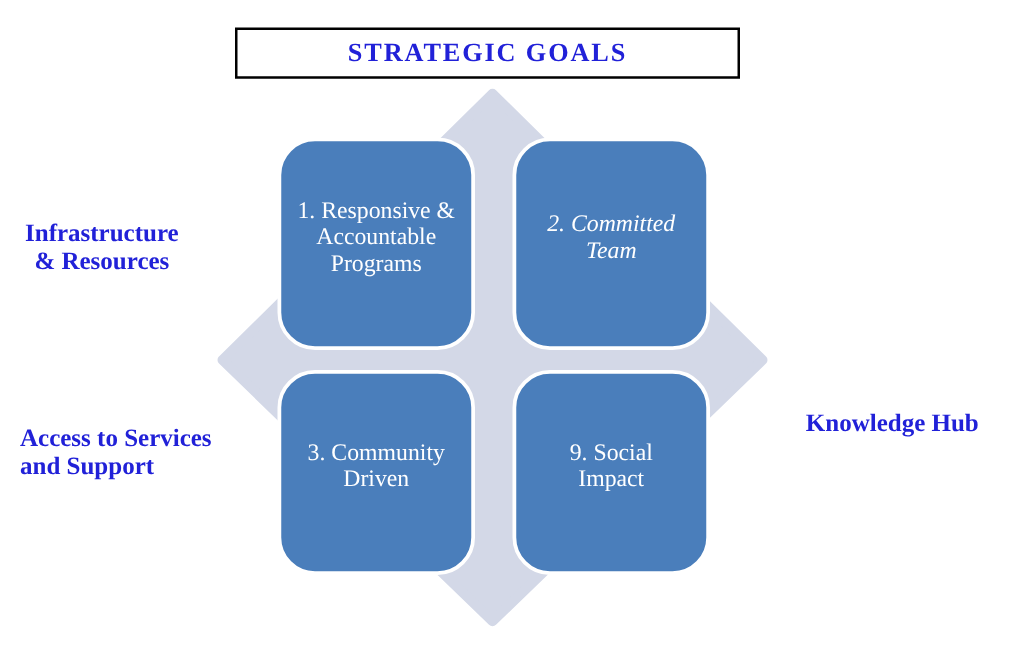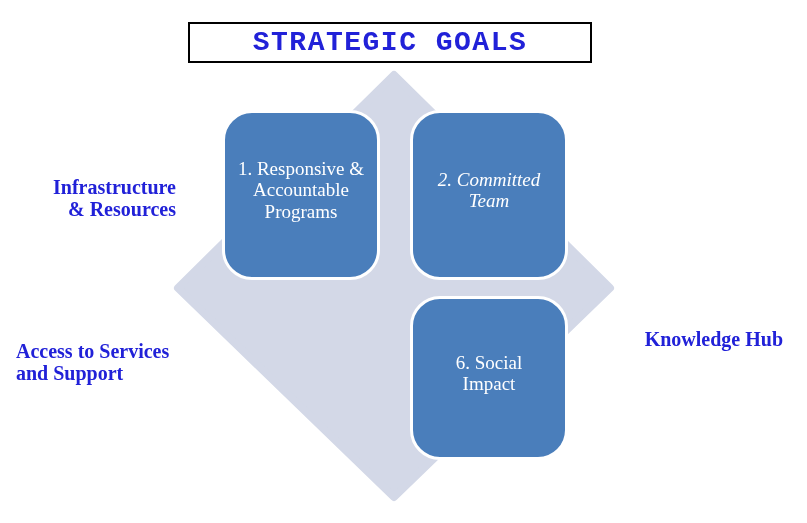--- a/index.html
+++ b/index.html
@@ -29,24 +29,23 @@
     background: #fff;
     border: 2px solid var(--title-border, #000);
     box-sizing: border-box;
     display: flex;
     align-items: center;
     justify-content: center;
   }
   .title-text {
     color: var(--label-text, #2121D8);
     font-weight: bold;
-    font-size: 28px;
+    font-size: 21px;
     letter-spacing: 1.5px;
     white-space: nowrap;
-    font-family: Liberation Mono, monospace;
   }
   .quadrant {
     position: absolute;
     background: var(--quadrant-fill, #4A7EBB);
     border: 3px solid #fff;
     border-radius: 30px;
     box-sizing: border-box;
     display: flex;
     align-items: center;
     justify-content: center;
@@ -64,21 +63,21 @@
   #quadrant-3 { left: 222px; top: 296px; width: 158px; height: 164px; }
   #quadrant-4 { left: 410px; top: 296px; width: 158px; height: 164px; }
   .side-label {
     position: absolute;
     color: var(--label-text, #2121D8);
     font-weight: bold;
     font-size: 20px;
     line-height: 22px;
     white-space: pre-line;
   }
-  #label-top-left    { left: 20px;  top: 176px; text-align: right; margin-left: 33px; }
+  #label-top-left    { left: 20px;  top: 176px; text-align: center; }
   #label-bottom-left { left: 16px;  top: 340px; text-align: left; }
   #label-top-right    { right: 24px; top: 164px; text-align: right; white-space: nowrap; }
   #label-bottom-right { right: 24px; top: 328px; text-align: right; white-space: nowrap; }
 </style>
 </head>
 <body>
 
 <div id="canvas">
 
   <svg id="diamond-svg" viewBox="0 0 807 523" xmlns="http://www.w3.org/2000/svg">
@@ -93,23 +92,27 @@
     <span class="q-label">1. Responsive &amp;
 Accountable
 Programs</span>
   </div>
 
   <div class="quadrant" id="quadrant-2">
     <span class="q-label">2. Committed
 Team</span>
   </div>
 
+  <div class="quadrant" id="quadrant-3">
+    <span class="q-label">3. Community
+Driven</span>
+  </div>
 
   <div class="quadrant" id="quadrant-4">
-    <span class="q-label">6. Social
+    <span class="q-label">9. Social
 Impact</span>
   </div>
 
   <div class="side-label" id="label-top-left">Infrastructure
 &amp; Resources</div>
 
 
   <div class="side-label" id="label-bottom-left">Access to Services
 and Support</div>
 

